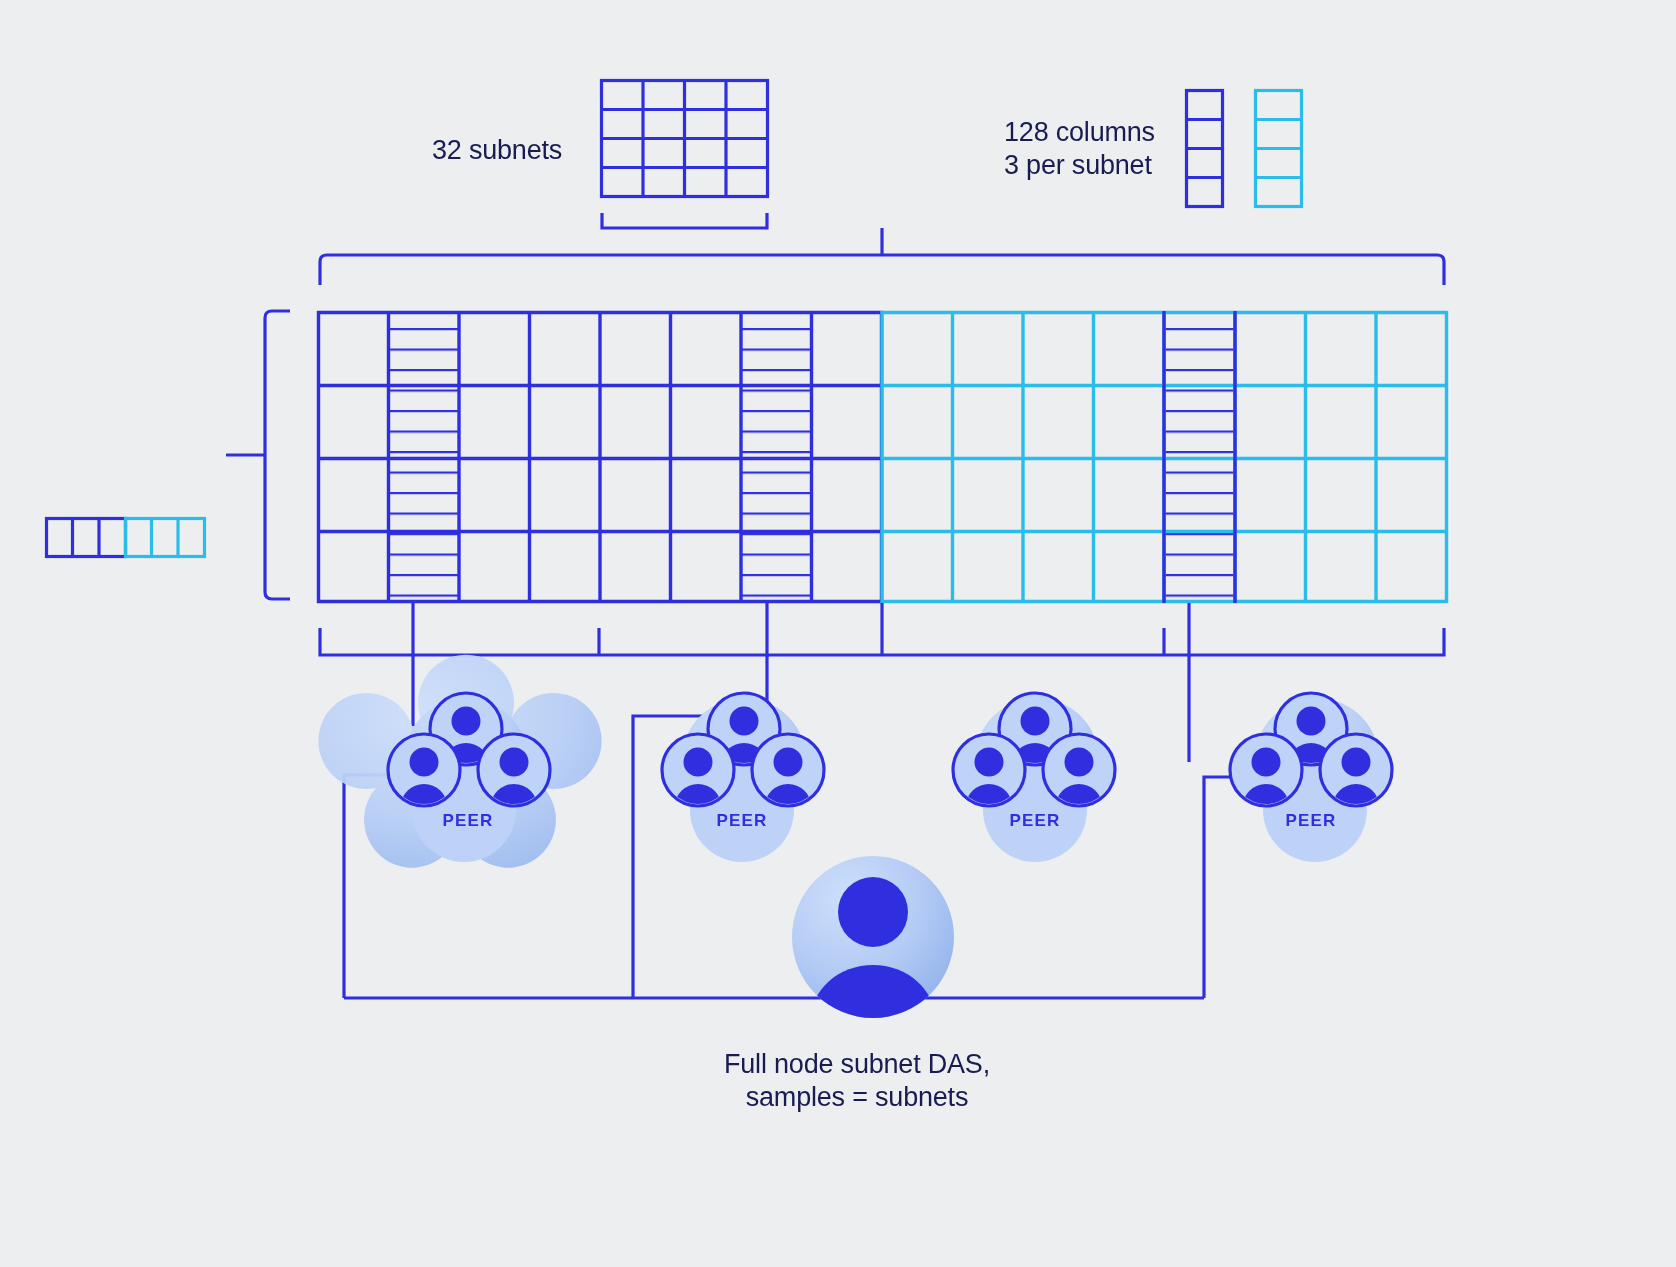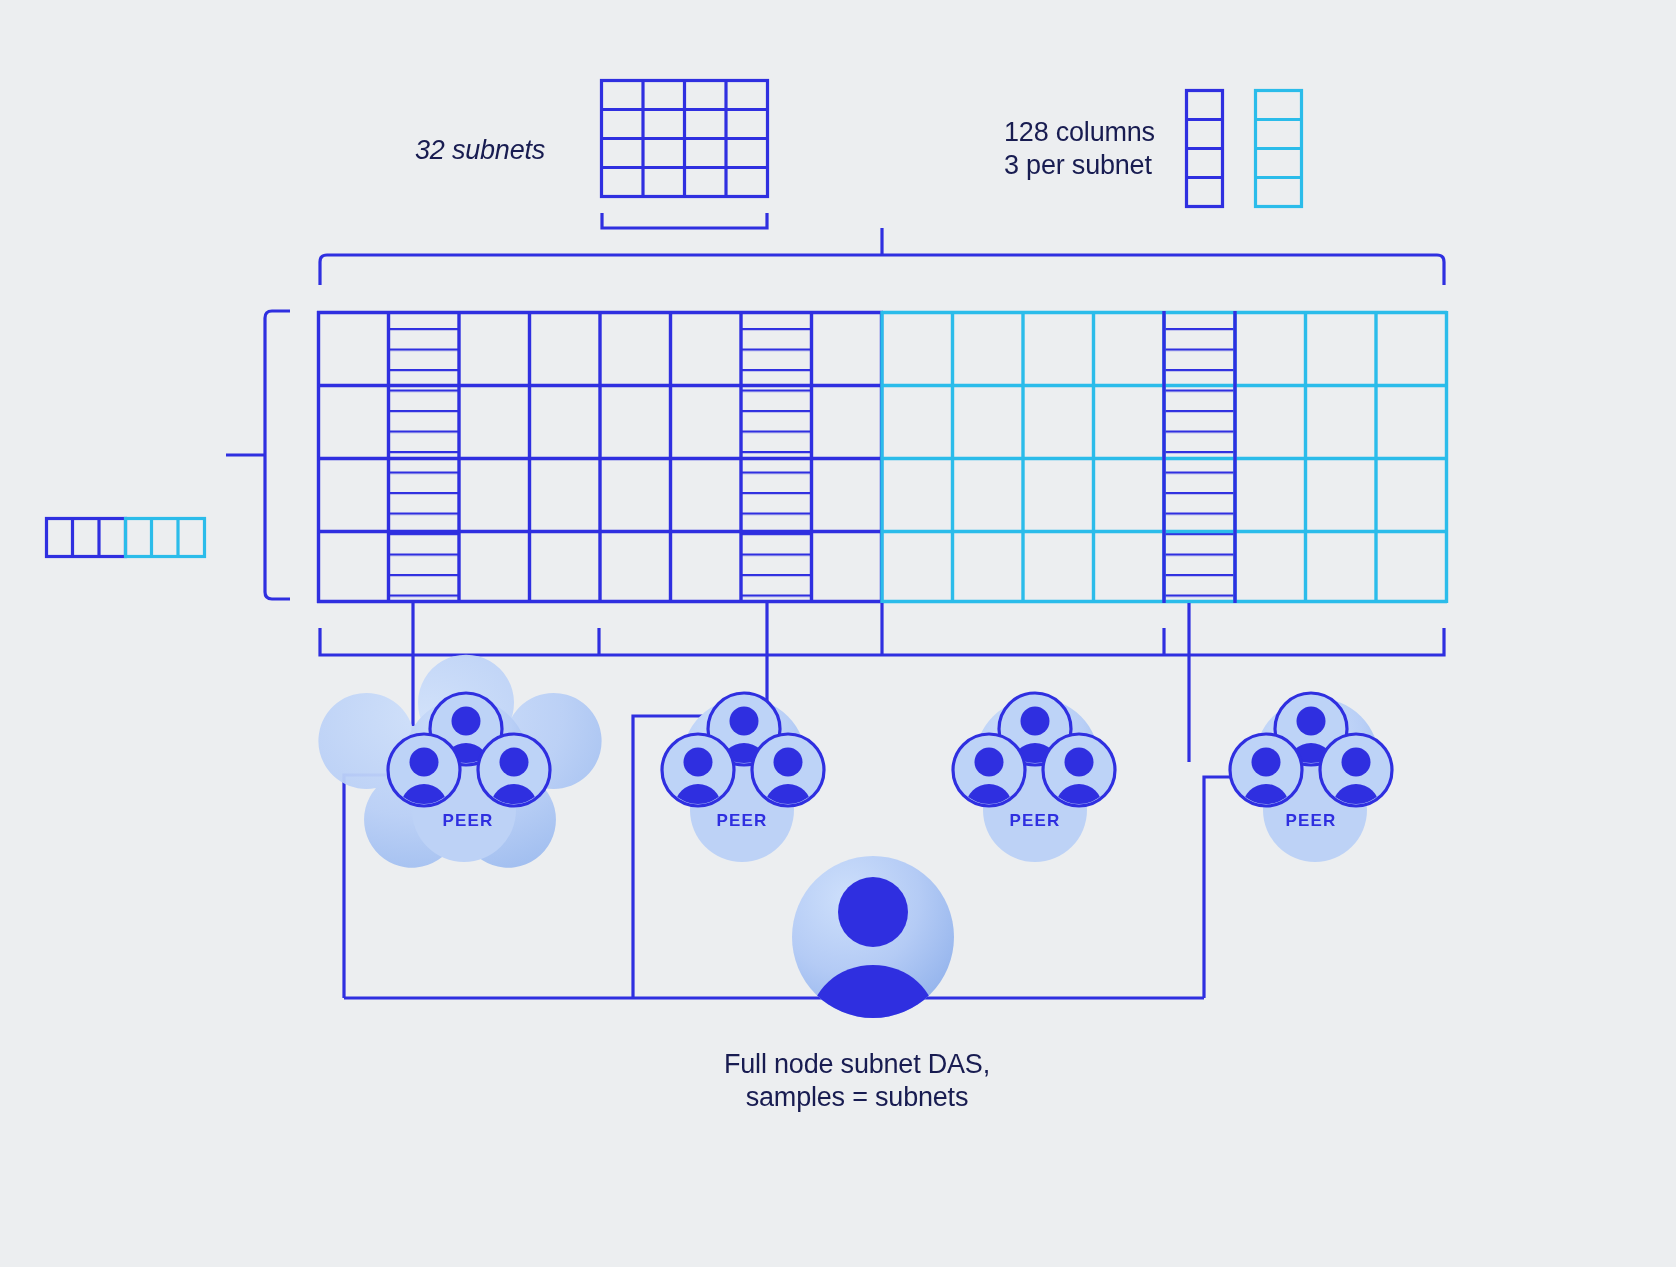--- a/index.html
+++ b/index.html
@@ -26,24 +26,23 @@
   }
   .lbl {
     position: absolute;
     color: #181c51;
     font-family: "Liberation Sans", sans-serif;
     line-height: 1.22;
     white-space: pre;
     letter-spacing: -0.2px;
   }
   #label-subnets {
-    left: 415px;
+    left: 432px;
     top: 134px;
     font-size: 27px;
-    font-style: italic;
   }
   #label-columns {
     left: 1004px;
     top: 116px;
     font-size: 27px;
   }
   #label-blobs {
     left: 36px;
     top: 398px;
     font-size: 27px;

